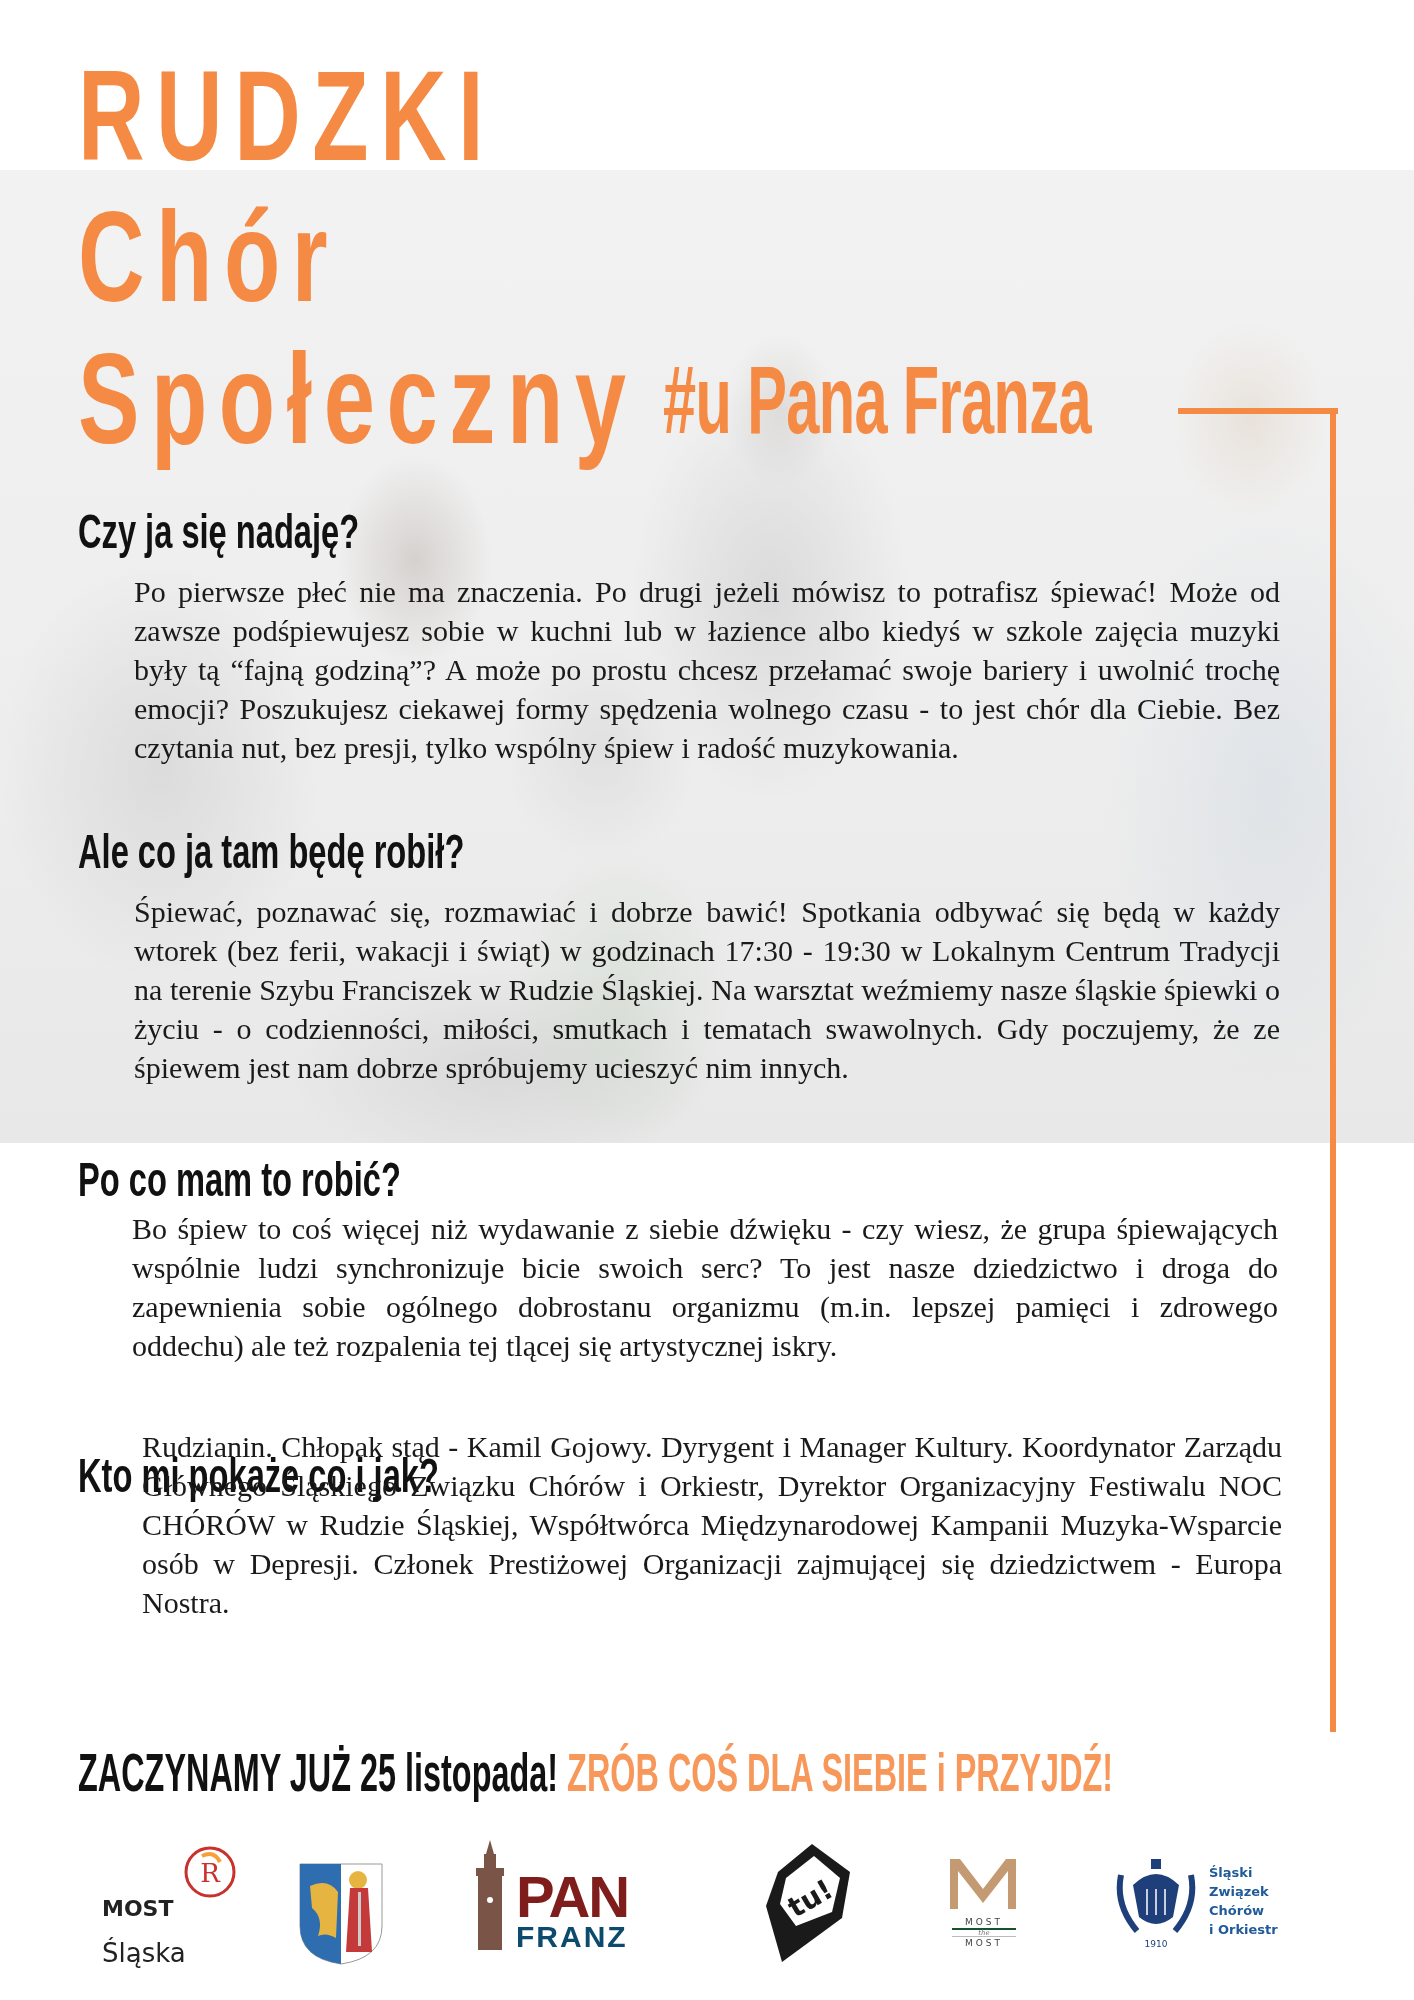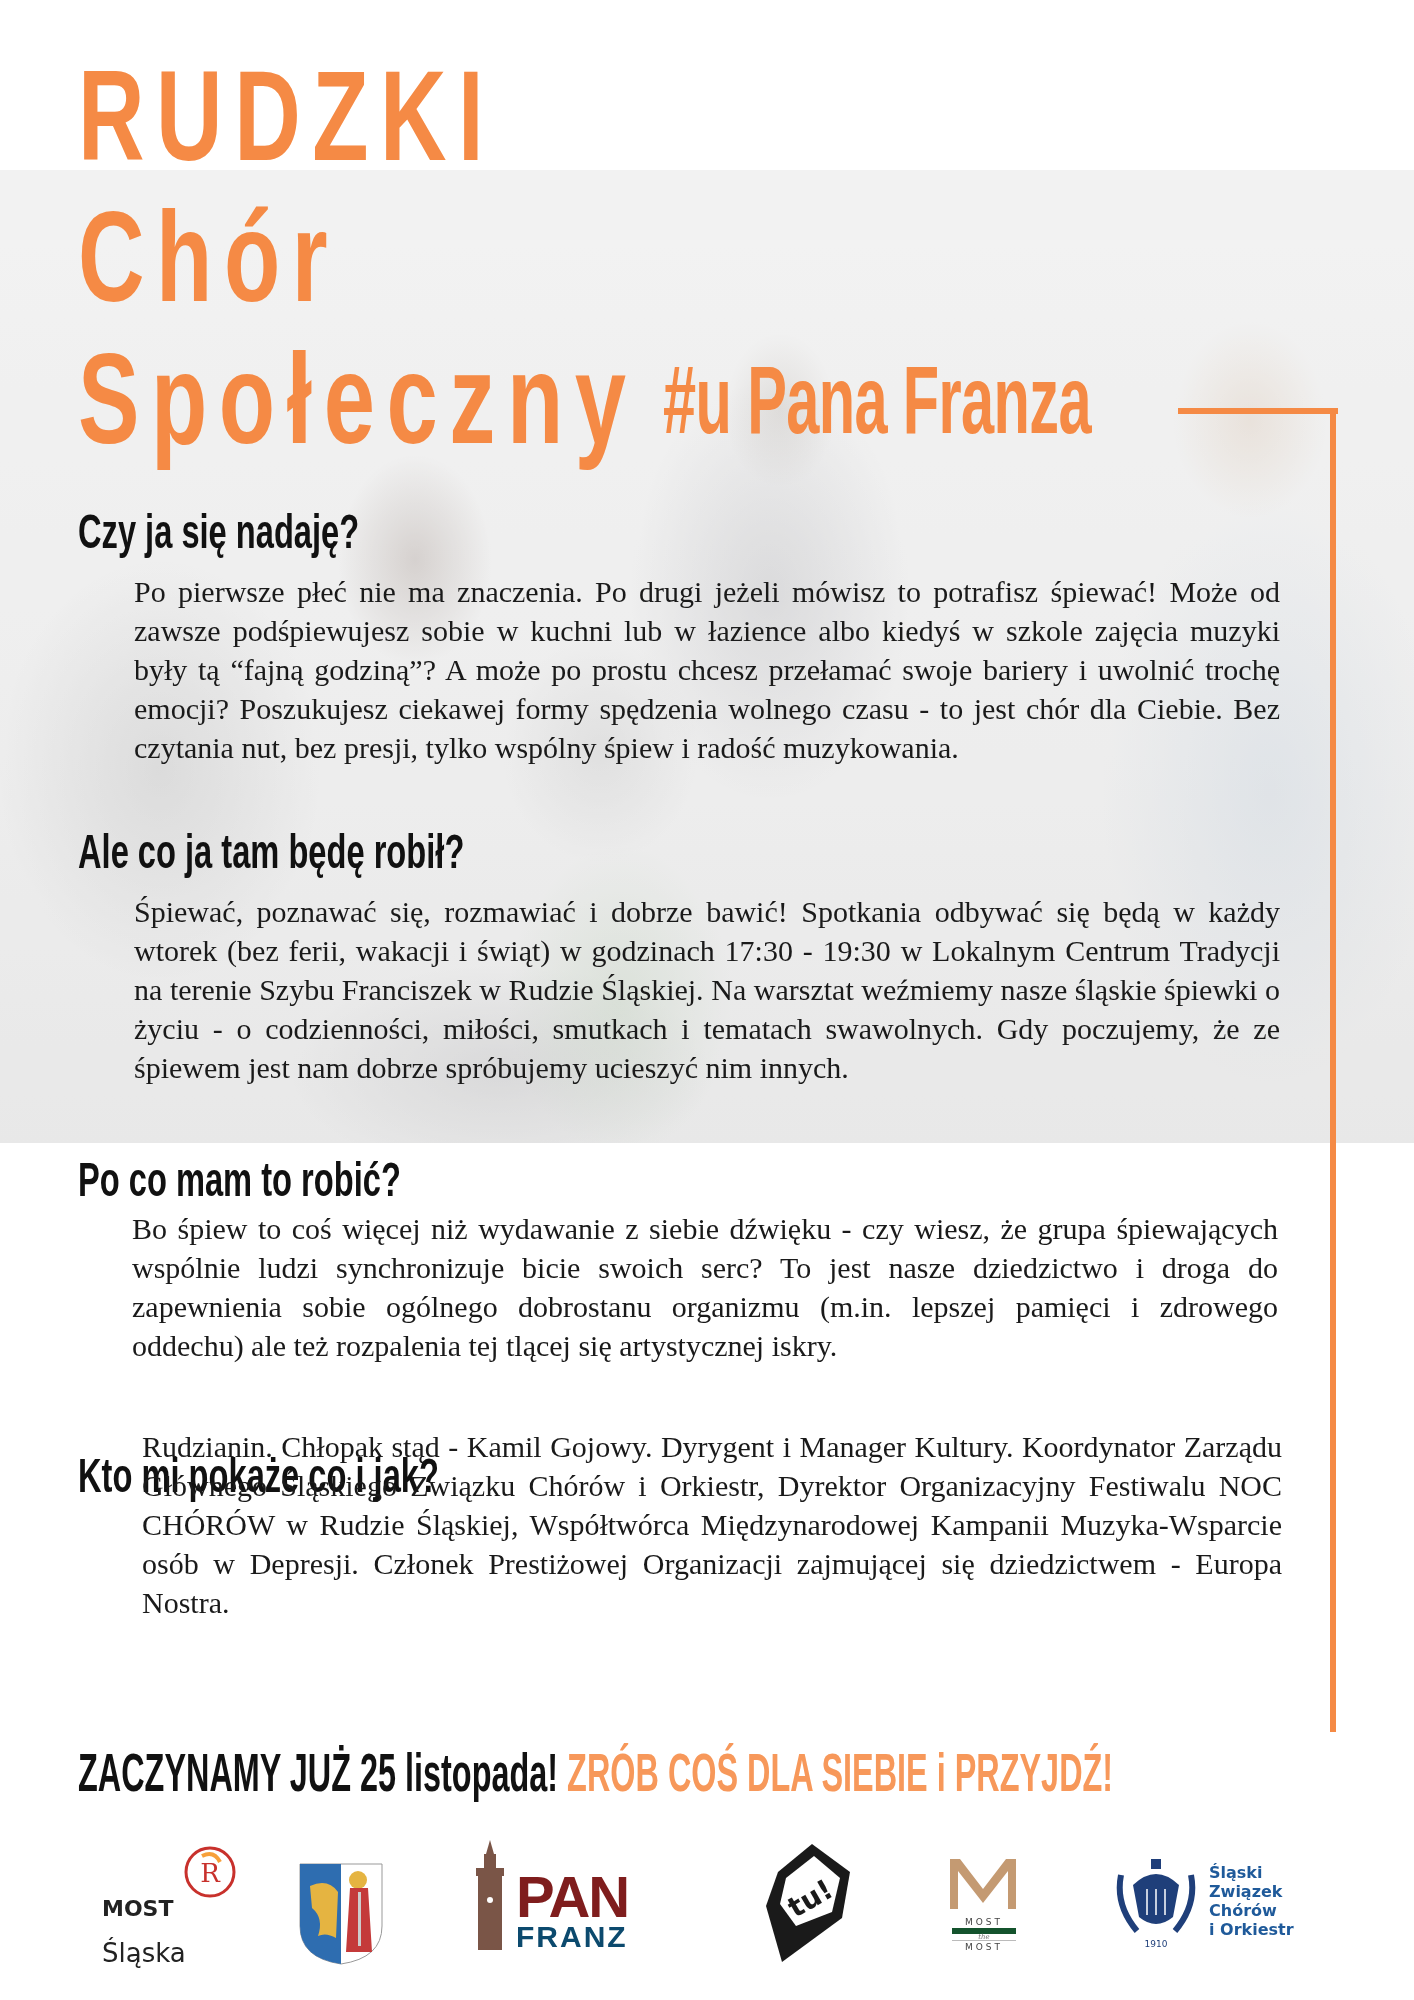--- a/index.html
+++ b/index.html
@@ -108,31 +108,31 @@
     <path d="M24 36 L52 14 L78 36 L70 70 L34 84 L18 62 Z" fill="#ffffff"></path>
     <text x="48" y="66" transform="rotate(-30 48 56)" font-family="DejaVu Sans, sans-serif" font-weight="bold" font-size="28" fill="#1a1a1a" text-anchor="middle">tu!</text>
   </svg>
 </div>
 
 <div class="logo" style="left:944px; top:1855px; width:80px;">
   <svg width="74" height="58" style="margin-left:2px">
     <path d="M4 4 H14 L37 34 L60 4 H70 V54 H62 V16 L37 48 L12 16 V54 H4 Z" fill="#c49a72"></path>
   </svg>
   <div style="text-align:center; font-family:'DejaVu Sans',sans-serif; font-size:9px; letter-spacing:3px; color:#444;">MOST</div>
-  <div style="text-align:center; font-family:'DejaVu Serif',serif; font-size:7px; font-style:italic; color:#777; border-top:6px solid #14532d; border-bottom:1px solid #bbb; margin:1px 8px; line-height:6px;">the</div>
+  <div style="text-align:center; font-family:'DejaVu Serif',serif; font-size:7px; font-style:italic; color:#777; border-top:2px solid #14532d; border-bottom:1px solid #bbb; margin:1px 8px; line-height:6px;">the</div>
   <div style="text-align:center; font-family:'DejaVu Sans',sans-serif; font-size:9px; letter-spacing:3px; color:#444;">MOST</div>
 </div>
 
 <div class="logo" style="left:1115px; top:1855px; width:210px; height:100px;">
   <svg width="82" height="94">
     <path d="M6 20 Q0 50 22 76 M76 20 Q82 50 60 76" stroke="#1f3f7a" stroke-width="6" fill="none"></path>
     <path d="M18 30 Q41 8 64 30 L58 62 Q41 76 24 62 Z" fill="#1f3f7a"></path>
     <rect x="36" y="4" width="10" height="10" fill="#1f3f7a"></rect>
     <path d="M32 34 V60 M41 34 V60 M50 34 V60" stroke="#ffffff" stroke-width="1.5"></path>
     <text x="41" y="92" font-family="DejaVu Sans, sans-serif" font-size="9" fill="#1f3f7a" text-anchor="middle">1910</text>
   </svg>
-  <div style="position:absolute; left:94px; top:8px; font-family:'DejaVu Sans',sans-serif; font-weight:bold; font-size:16px; line-height:19px; color:#1f5a9a;">
+  <div style="position:absolute; left:94px; top:8px; font-family:'DejaVu Sans',sans-serif; font-weight:bold; font-size:13px; line-height:19px; color:#1f5a9a;">
     <div>Śląski</div>
     <div>Związek</div>
     <div>Chórów</div>
     <div>i Orkiestr</div>
   </div>
 </div>
 
 </body></html>

